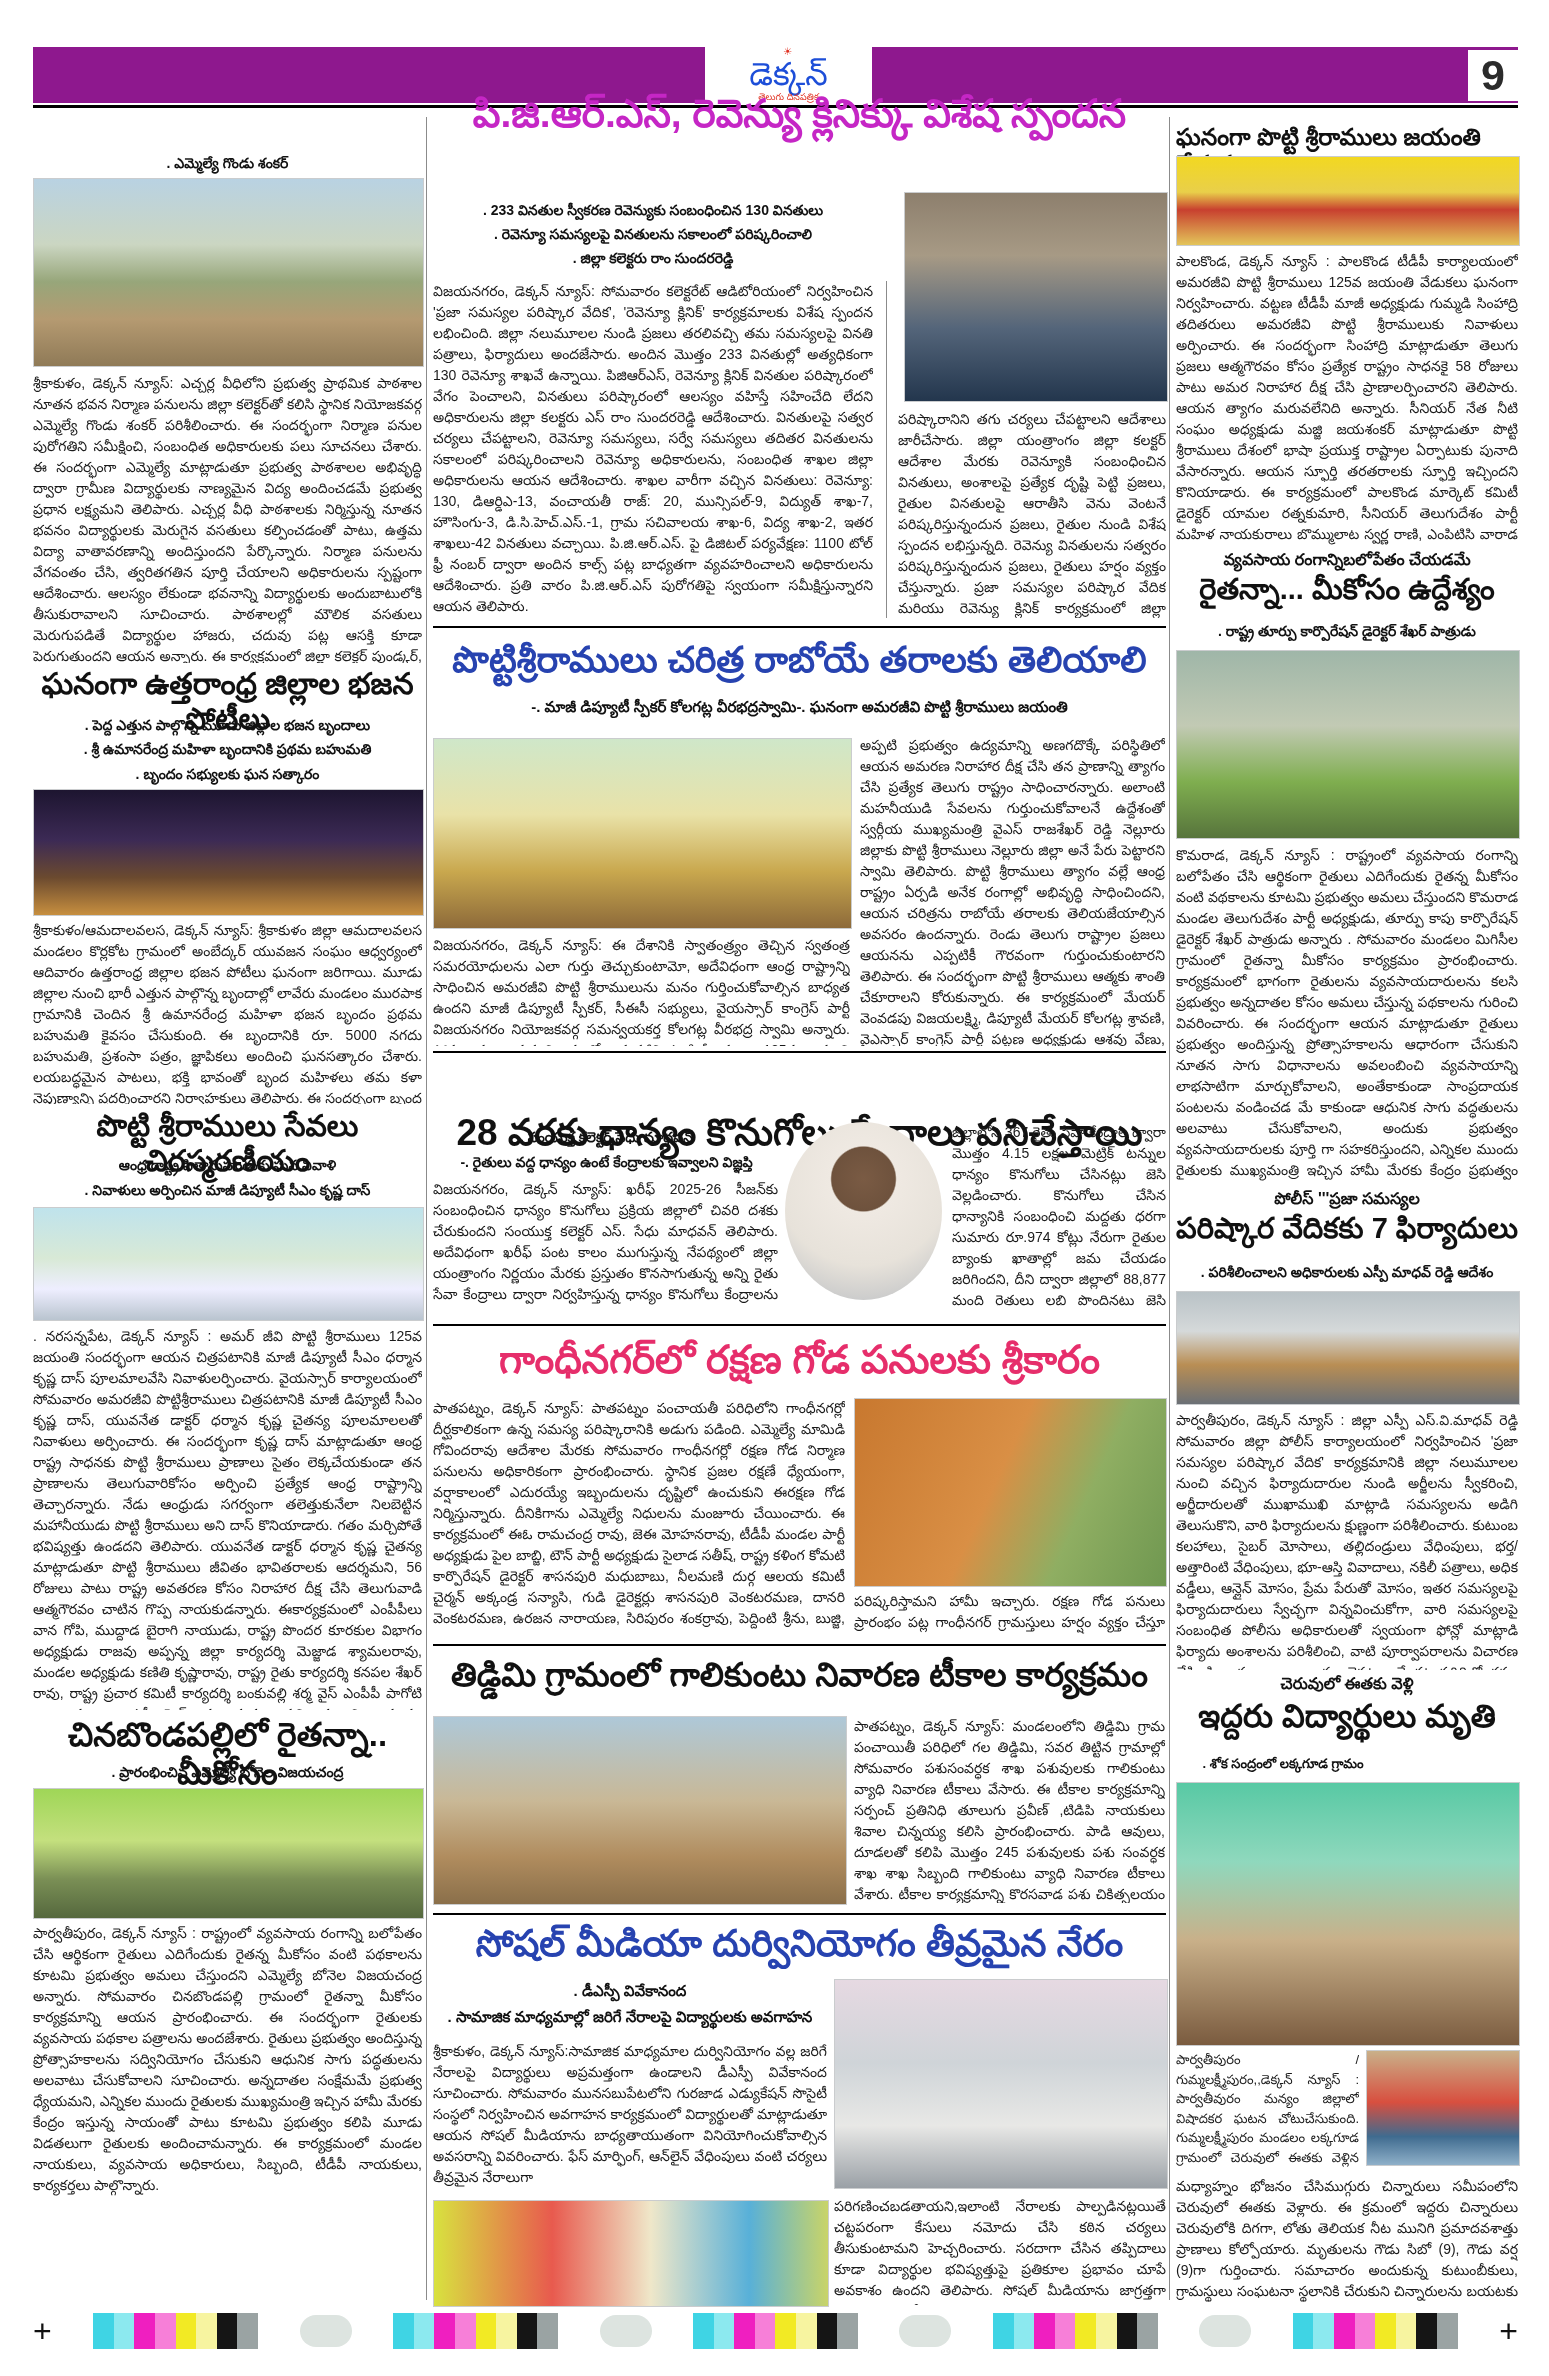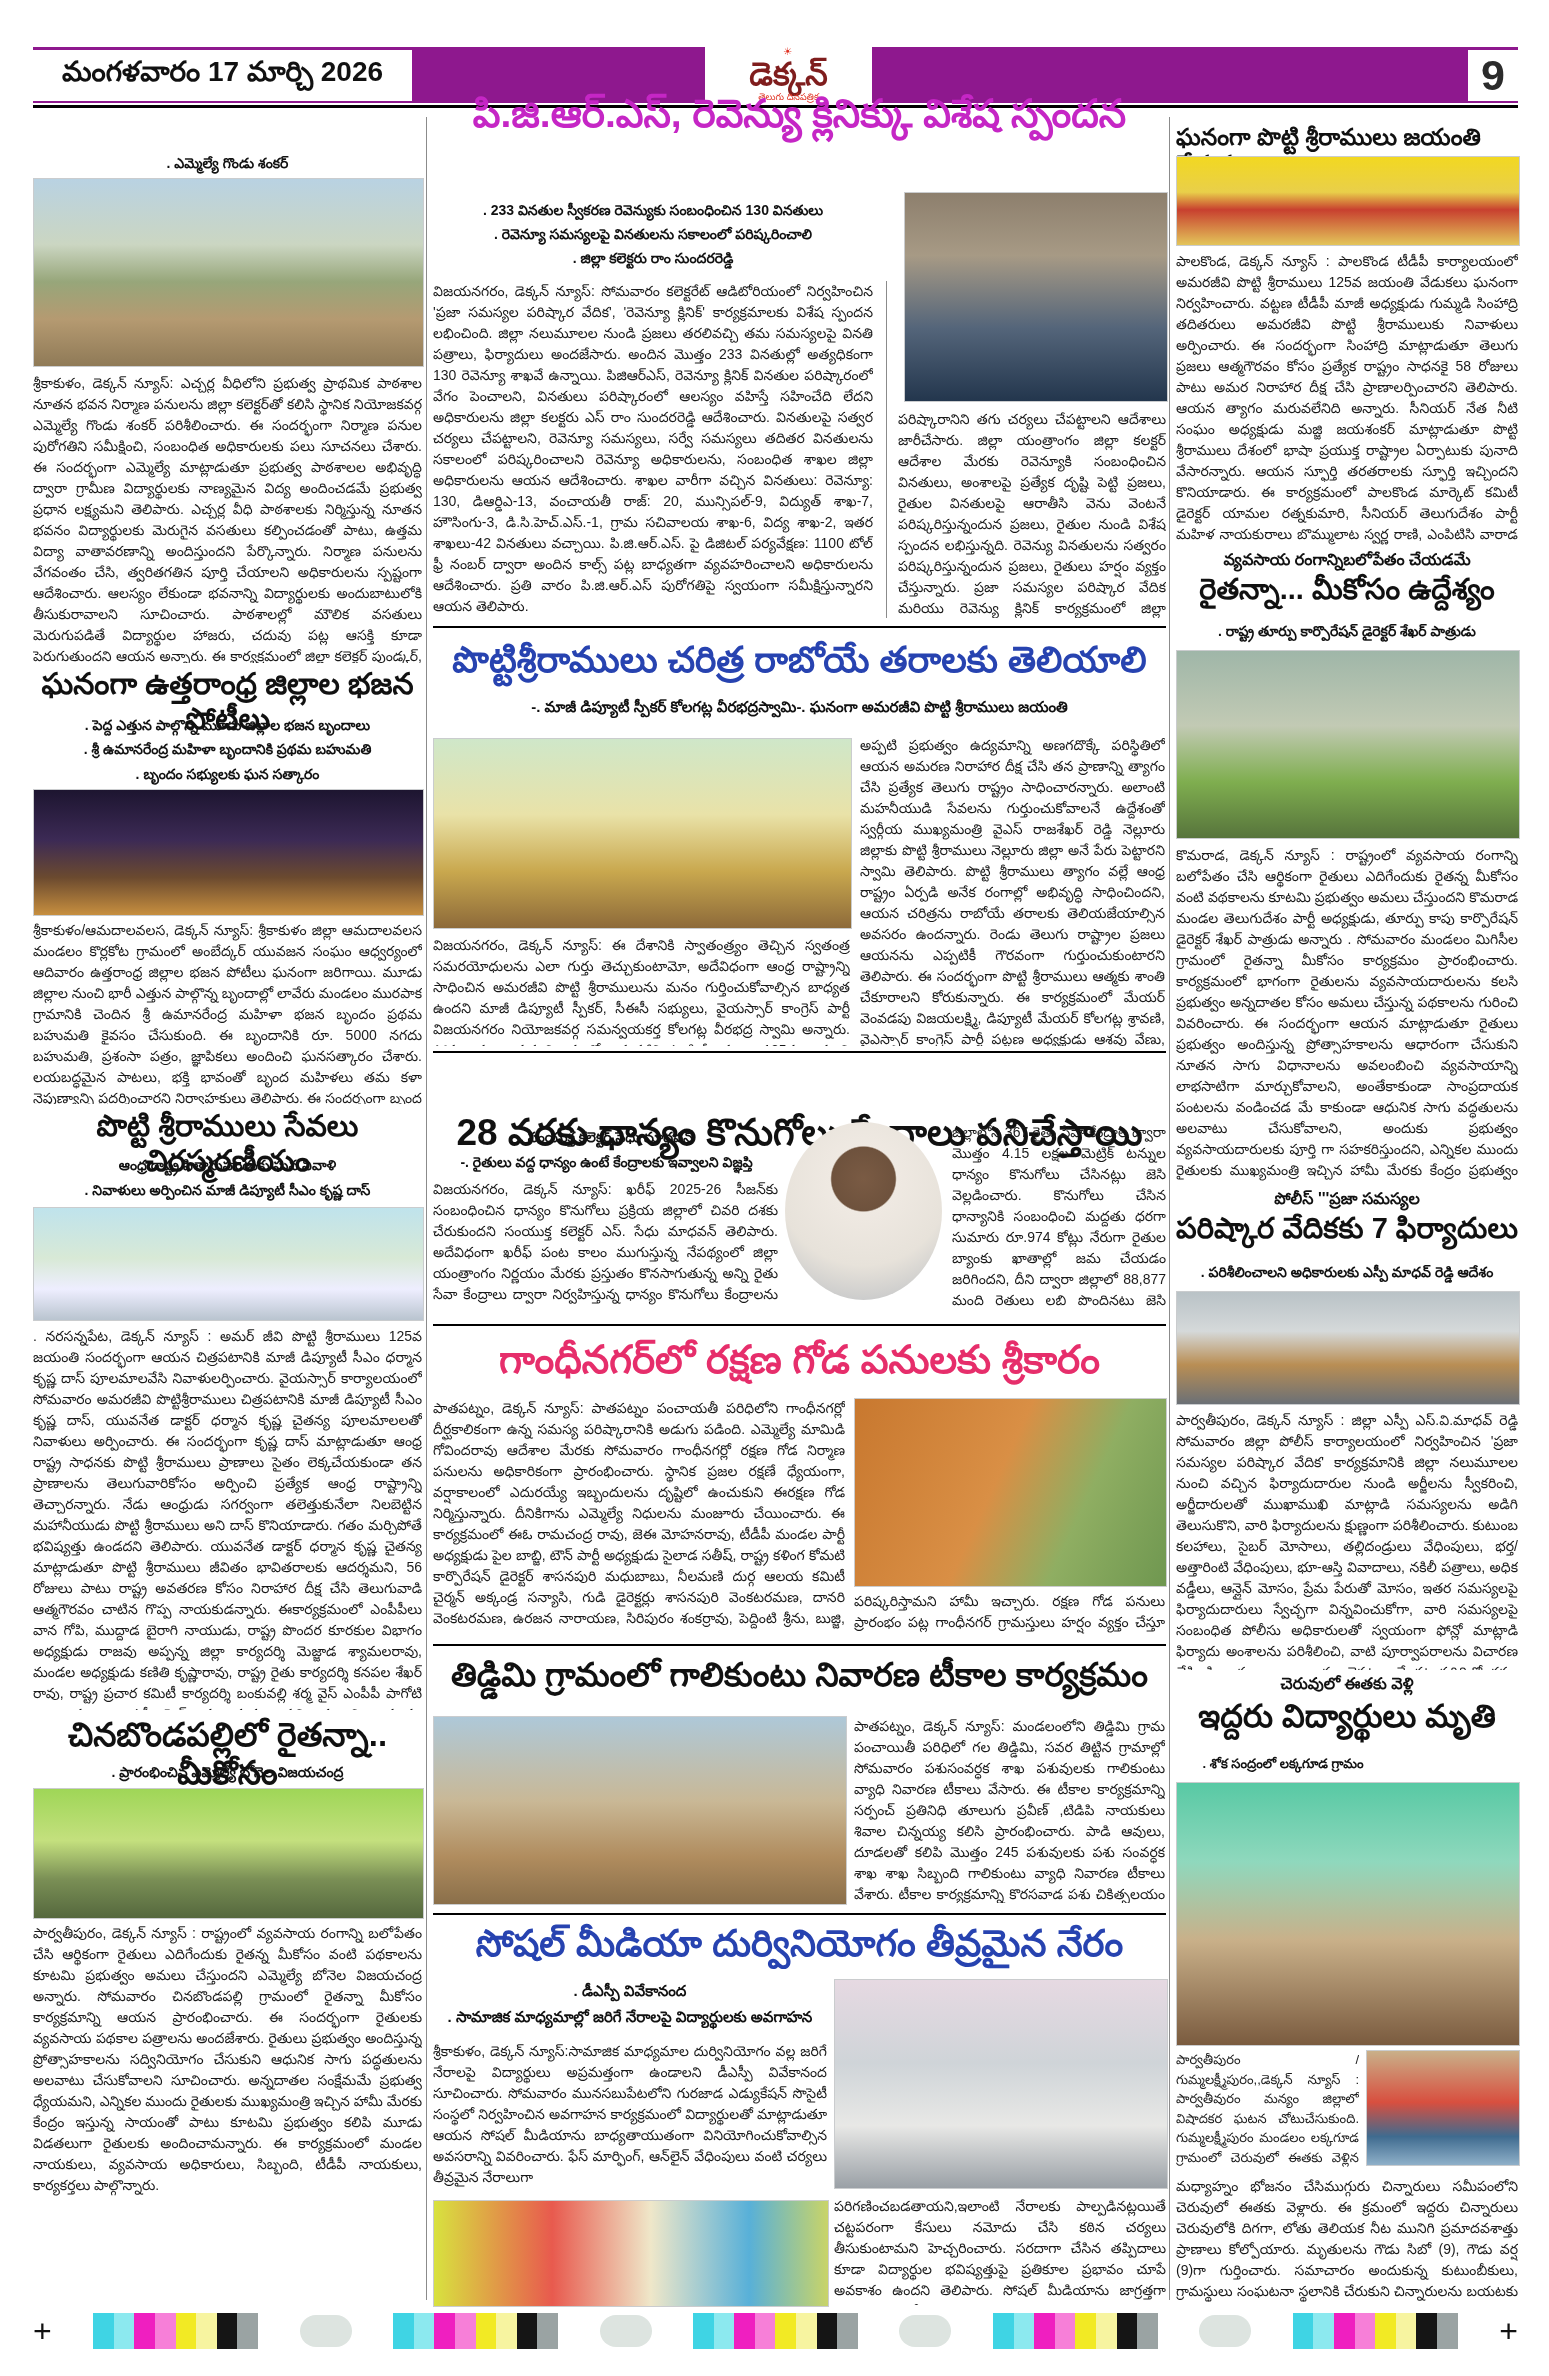--- a/index.html
+++ b/index.html
@@ -5,21 +5,21 @@
   html,body{margin:0;padding:0;background:#ffffff;}
   body{font-family:"Liberation Sans","DejaVu Sans",sans-serif;}
   #page{position:relative;width:1550px;height:2377px;background:#ffffff;overflow:hidden;}
   .abs{position:absolute;}
   
   .band{background:#8e188e;}
   .hdr-box{background:#ffffff;display:flex;align-items:center;justify-content:center;}
   .date-text{font-size:28px;font-weight:700;color:#111;white-space:nowrap;}
   .pagenum{font-size:43px;font-weight:800;color:#2b2b2b;}
   .masthead{flex-direction:column;line-height:1;}
-  .masthead .logo{font-size:32px;font-weight:700;color:#7f1d1d;text-shadow:0 0 0.9px #fff;}
+  .masthead .logo{font-size:32px;font-weight:400;color:#1d4ed8;text-shadow:0 0 0.9px #fff;}
   .masthead .rays{color:#e03020;font-size:10.3px;letter-spacing:1.9px;}
   .masthead .tagline{color:#e03020;font-size:9.4px;margin-top:2.8px;}
   .hrule{background:#000;}
   .vrule{background:#8b8b8b;width:0.9px;}
   
   .hl{font-weight:800;color:#111;text-align:center;line-height:1.15;}
   .hl.magenta{color:#c526c5;}
   .hl.blue{color:#2743b0;}
   .hl.pink{color:#e62e6b;}
   .kicker{font-weight:700;color:#111;text-align:center;font-size:16px;}
@@ -50,23 +50,20 @@
   .swatch{width:20.6px;height:36px;}
   .pill{width:52px;height:32px;border-radius:16px;background:#dde4e0;}
   .cropmark{font-size:32px;color:#111;font-weight:400;line-height:36px;}
 </style>
 </head>
 <body>
 
 <div id="page">
 
   <div class="abs band" style="left:33px;top:47px;width:1485px;height:56px;"></div>
-  <div class="abs hdr-box" style="left:33px;top:50px;width:379px;height:51px;">
-    <span class="date-text">మంగళవారం 17 మార్చి 2026</span>
-  </div>
   <div class="abs hdr-box masthead" style="left:705px;top:37px;width:167px;height:75px;">
     <span class="rays">☀</span>
     <span class="logo">డెక్కన్</span>
     <span class="tagline">తెలుగు దినపత్రిక</span>
   </div>
   <div class="abs hdr-box" style="left:1468px;top:50px;width:50px;height:51px;">
     <span class="pagenum">9</span>
   </div>
   <div class="abs hrule" style="left:33px;top:105px;width:1485px;height:2.8px;"></div>
 

